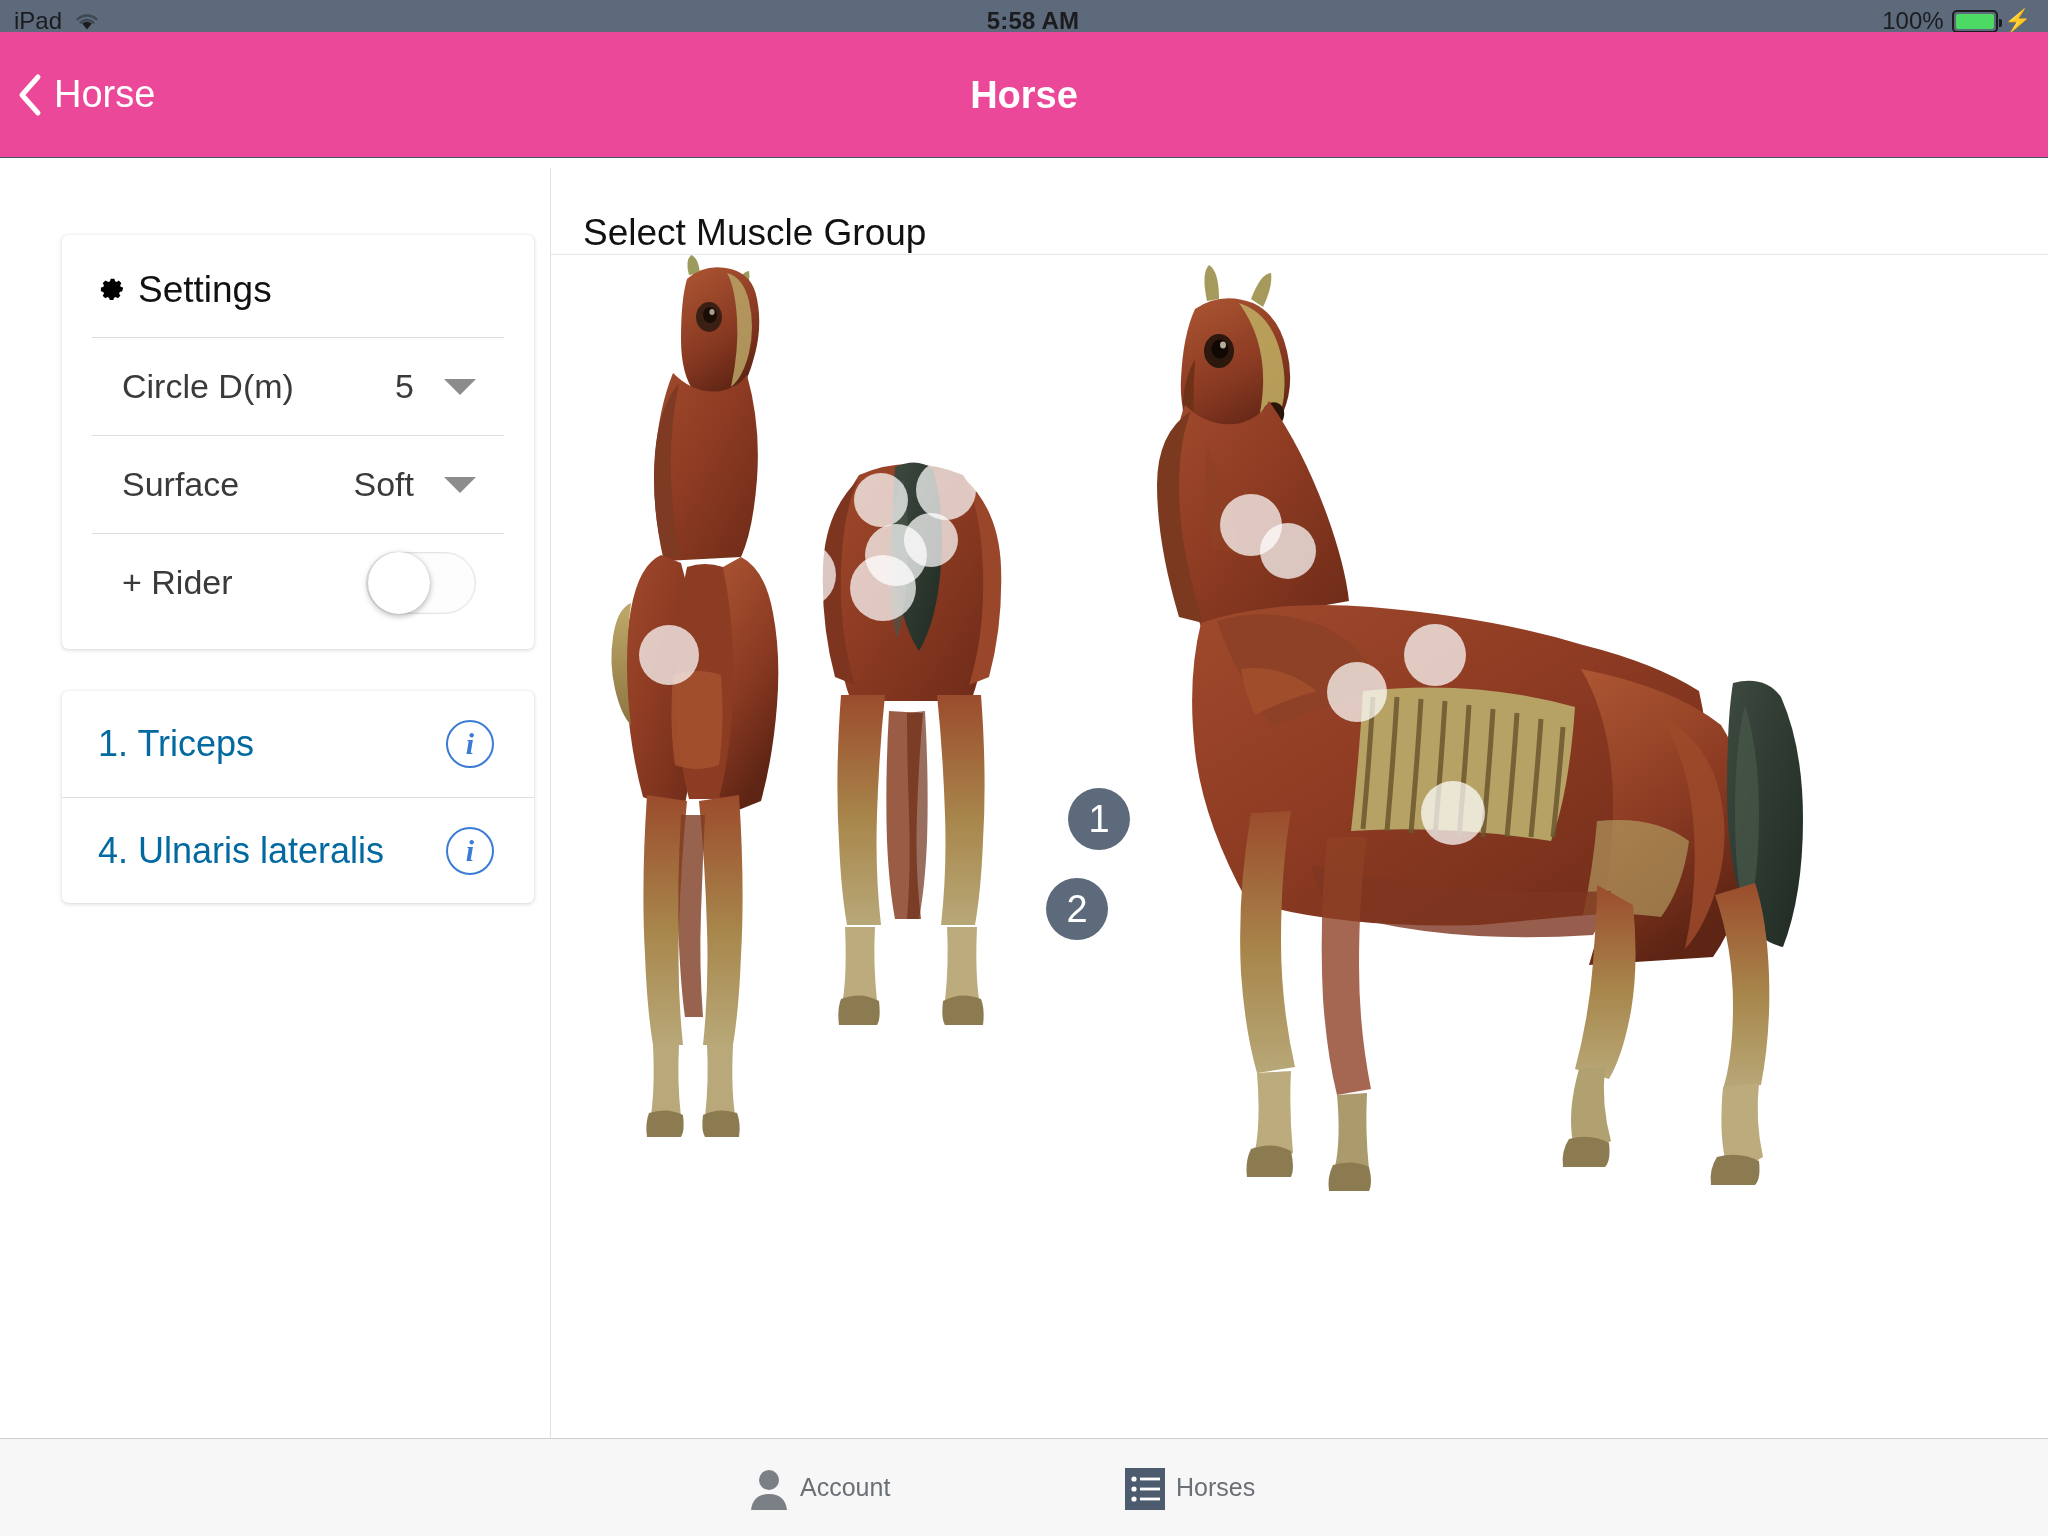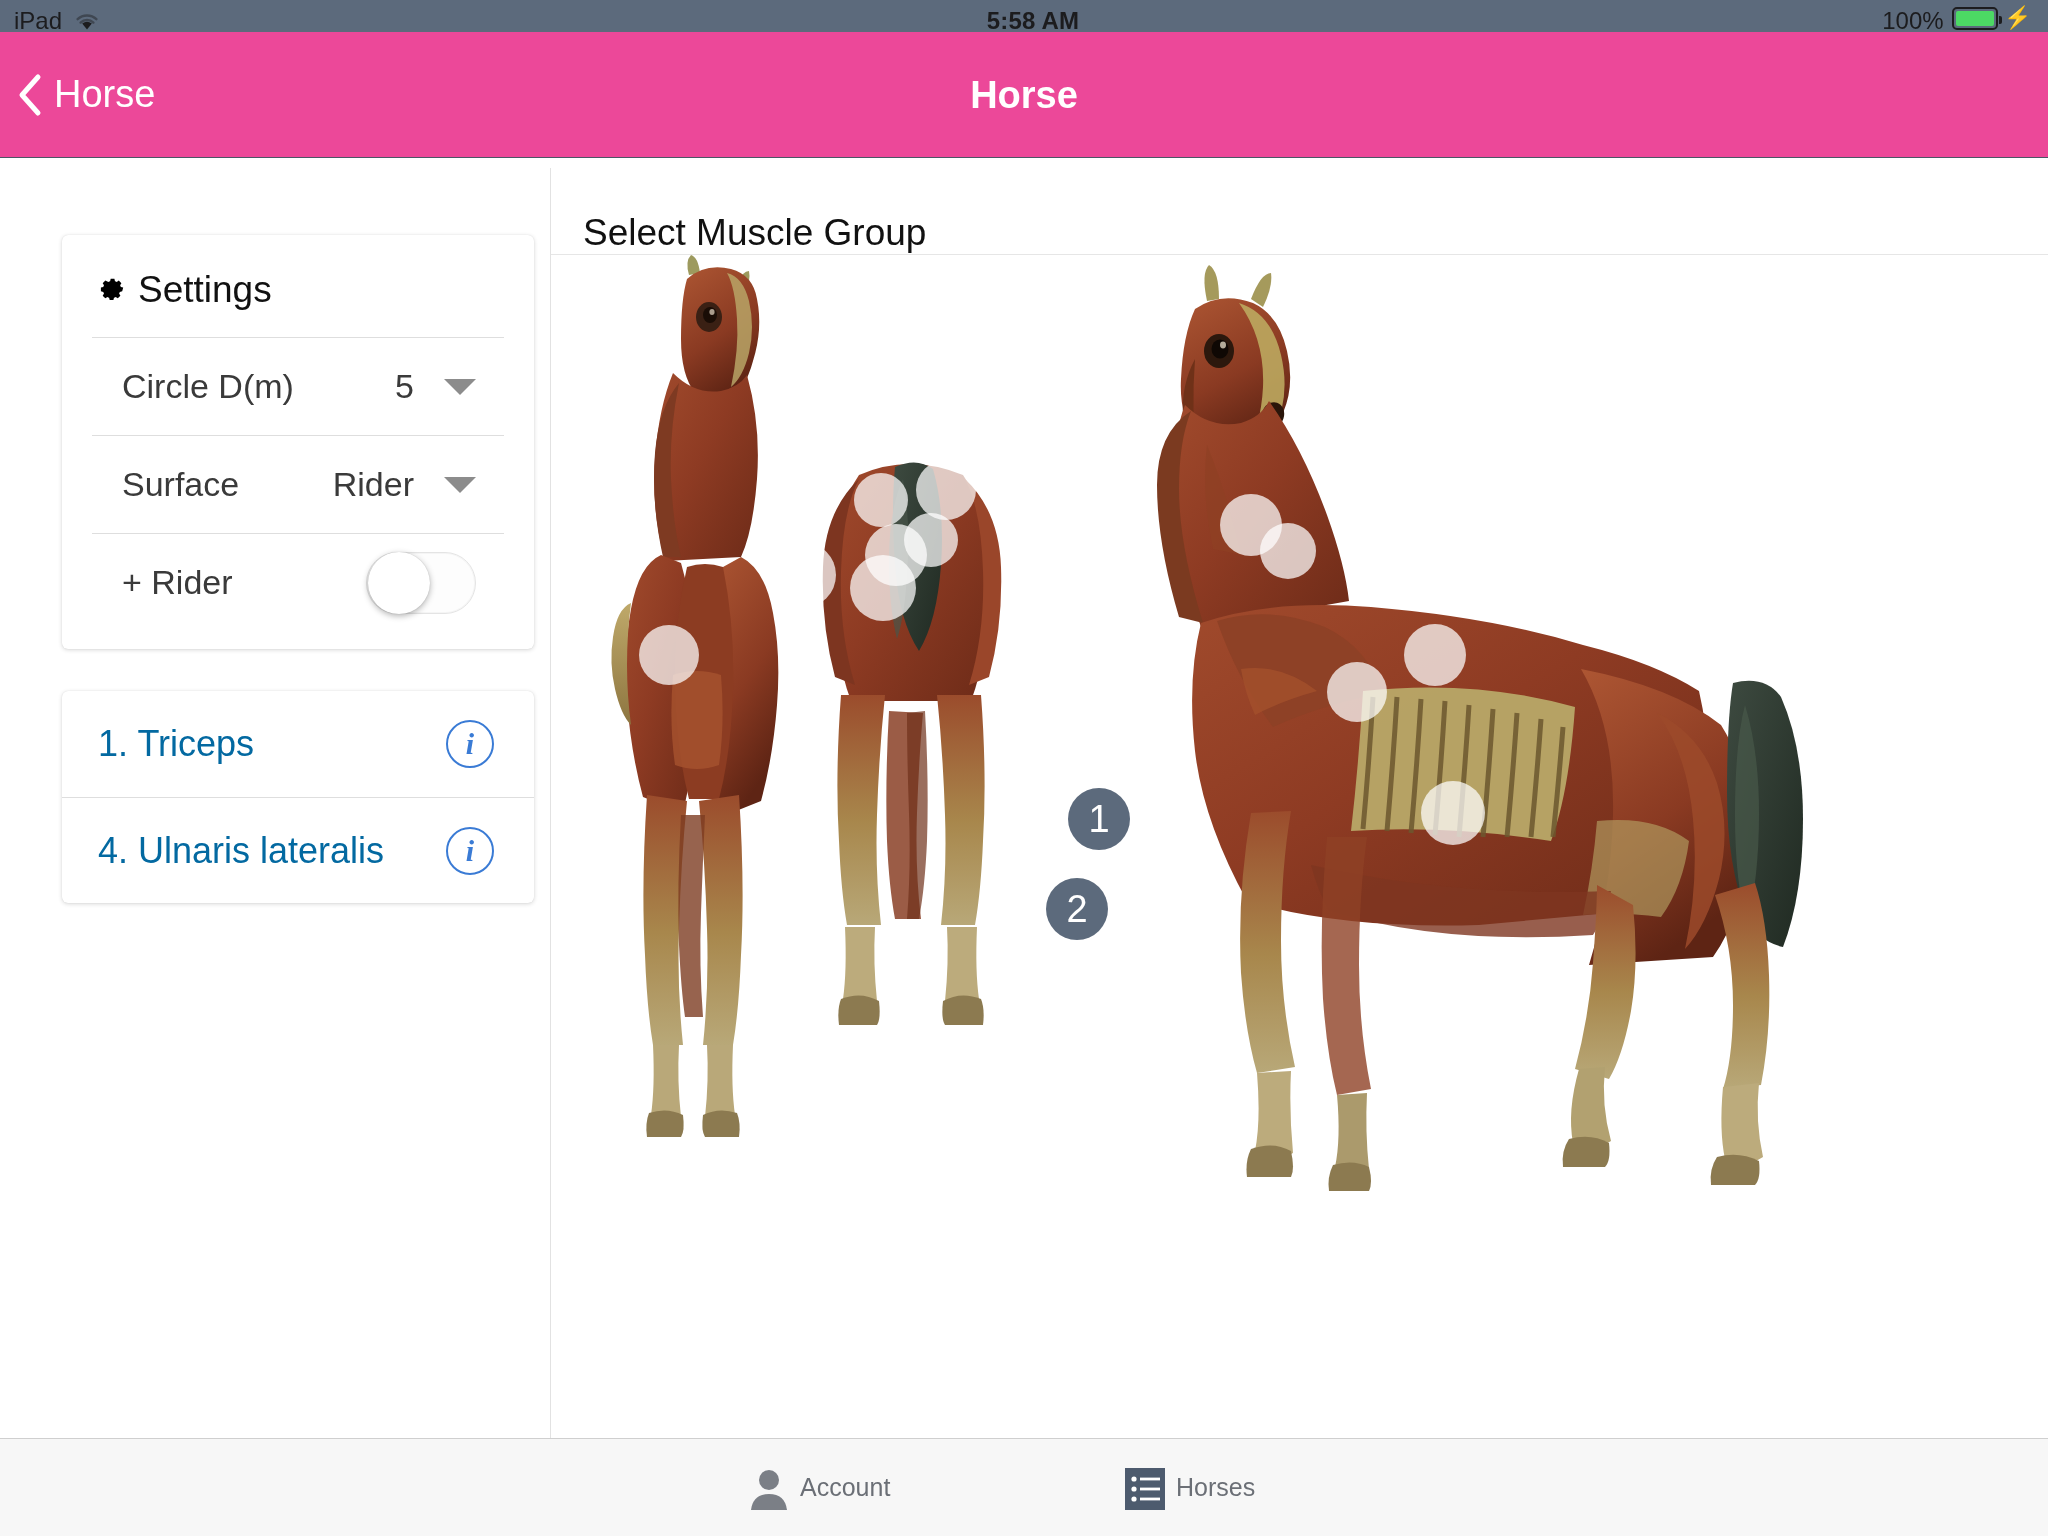--- a/index.html
+++ b/index.html
@@ -11,21 +11,21 @@
   }
 
   
   .statusbar{
     position:absolute; left:0; top:0; width:2048px; height:42px;
     background:#5c6a7c; color:#1c1c1e;
     display:flex; align-items:center; font-size:24px;
   }
   .sb-left{ position:absolute; left:14px; display:flex; align-items:center; gap:12px; }
   .sb-center{ position:absolute; left:0; width:100%; text-align:center; font-weight:600; letter-spacing:.2px;padding-left:18px;}
-  .sb-right{ position:absolute; right:16px; display:flex; align-items:flex-start; gap:8px;}
+  .sb-right{ position:absolute; right:16px; display:flex; align-items:center; gap:8px;}
   .wifi{ width:26px; height:20px; display:block; }
   .batt{
     width:46px;height:23px;border:2px solid #1c1c1e;border-radius:5px;
     position:relative;padding:2px; background:transparent;
   }
   .batt i{ display:block;width:100%;height:100%;background:#4cd964;border-radius:2px;}
   .batt:after{
     content:"";position:absolute;right:-6px;top:7px;width:3px;height:8px;
     background:#1c1c1e;border-radius:0 2px 2px 0;
   }
@@ -190,21 +190,21 @@
         <span class="row-label">Circle D(m)</span>
         <span class="row-right">
           <span class="row-value">5</span>
           <span class="caret"></span>
         </span>
       </div>
 
       <div class="row">
         <span class="row-label">Surface</span>
         <span class="row-right">
-          <span class="row-value">Rider</span>
+          <span class="row-value">Soft</span>
           <span class="caret"></span>
         </span>
       </div>
 
       <div class="row">
         <span class="row-label">+ Rider</span>
         <span class="row-right">
           <span class="switch">
               <span class="knob"></span>
             </span>

